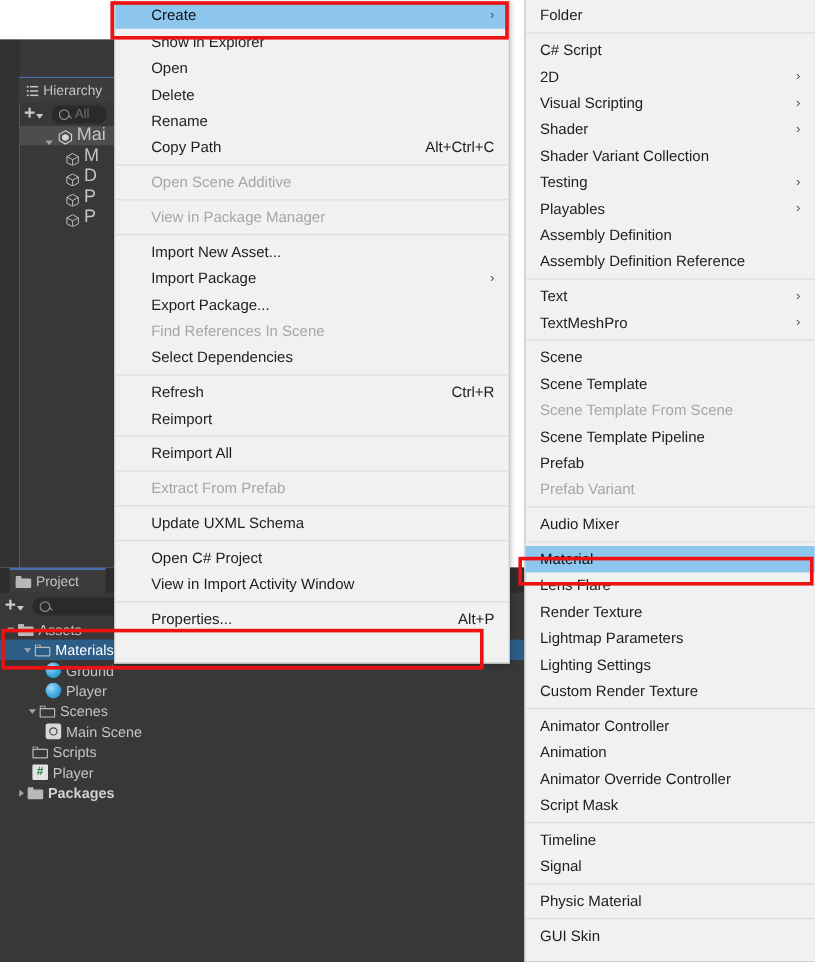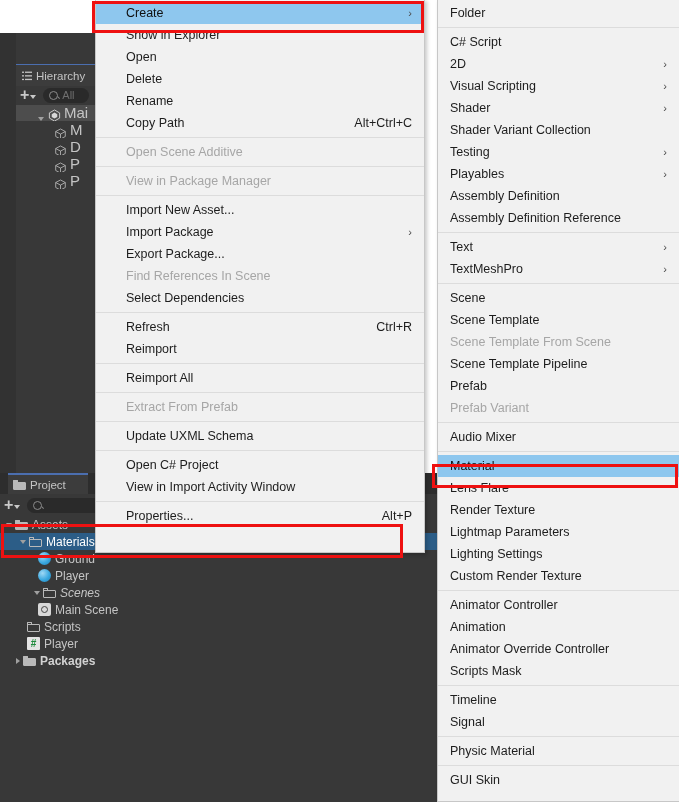--- a/index.html
+++ b/index.html
@@ -465,21 +465,21 @@
     <div class="prow" style="padding-left:38px;">
       <span class="mat-ico"></span>
       <span>Ground</span>
     </div>
 
     <div class="prow" style="padding-left:38px;">
       <span class="mat-ico"></span>
       <span>Player</span>
     </div>
 
-    <div class="prow" style="padding-left:34px;font-style:italic;">
+    <div class="prow" style="padding-left:24px;">
       <span class="tri open" style="margin-right:3px;"></span>
       <span class="folder-ico"></span>
       <span>Scenes</span>
     </div>
 
     <div class="prow" style="padding-left:38px;">
       <span class="scene-ico"></span>
       <span>Main Scene</span>
     </div>
 
@@ -706,21 +706,21 @@
   <div class="mi">
     <span>Animator Controller</span>
   </div>
   <div class="mi">
     <span>Animation</span>
   </div>
   <div class="mi">
     <span>Animator Override Controller</span>
   </div>
   <div class="mi">
-    <span>Scripts Mask</span>
+    <span>Script Mask</span>
   </div>
 
   <div class="sep"></div>
 
   <div class="mi">
     <span>Timeline</span>
   </div>
   <div class="mi">
     <span>Signal</span>
   </div>

